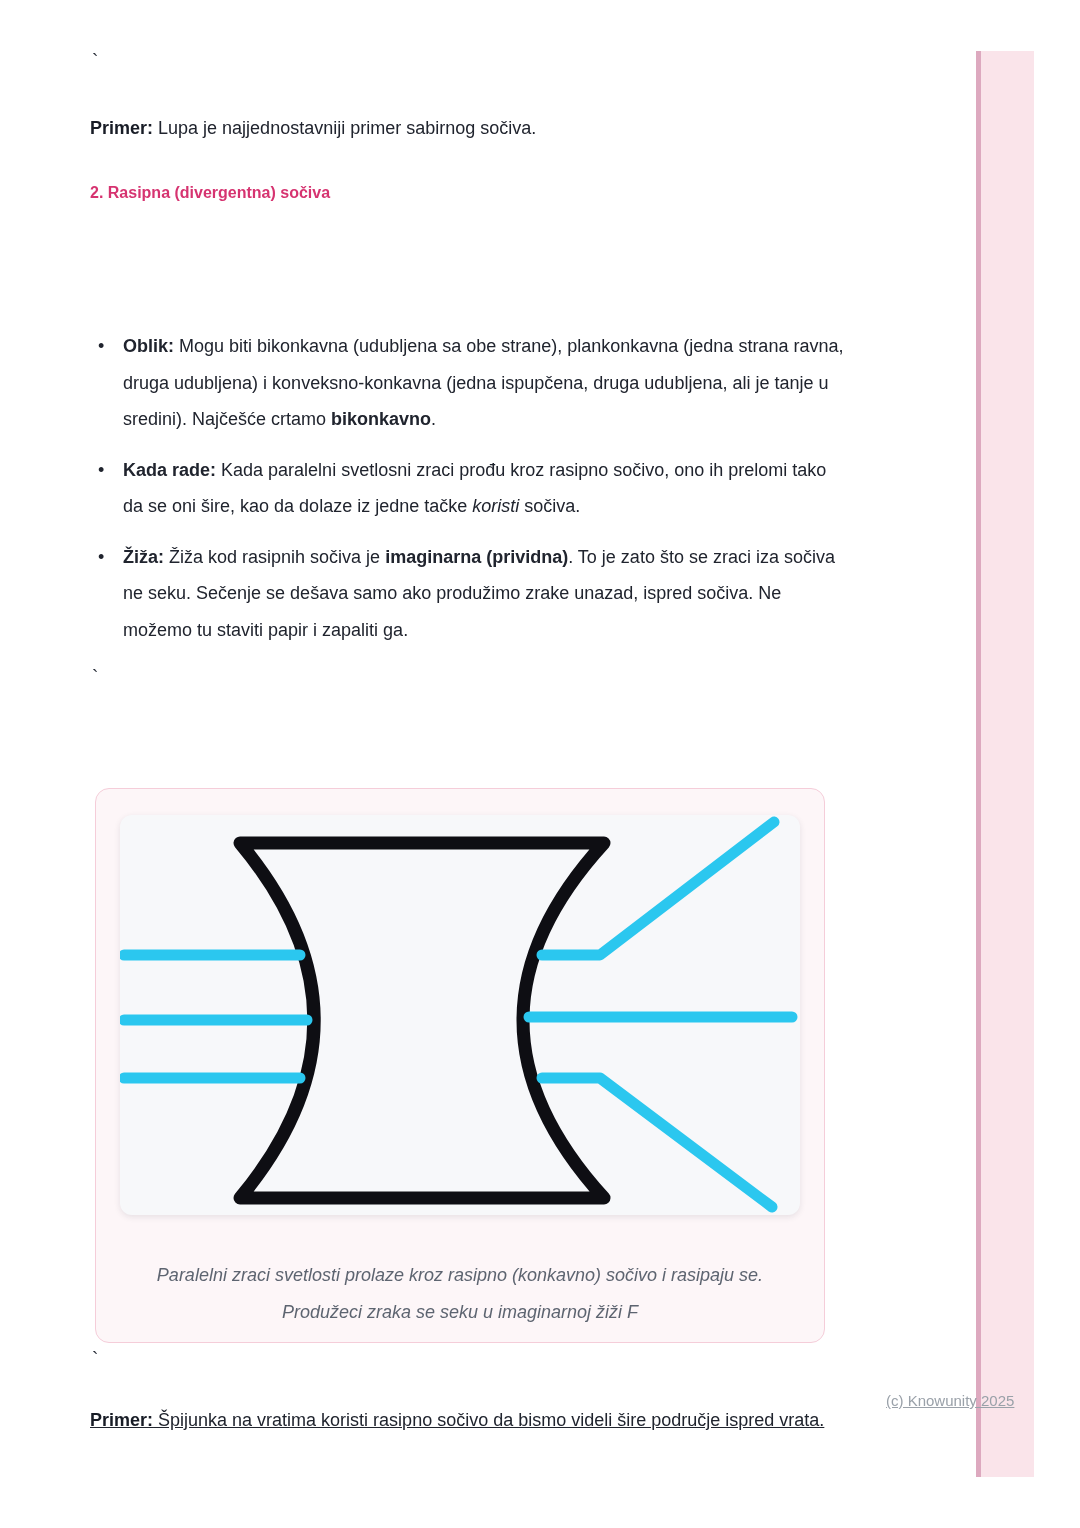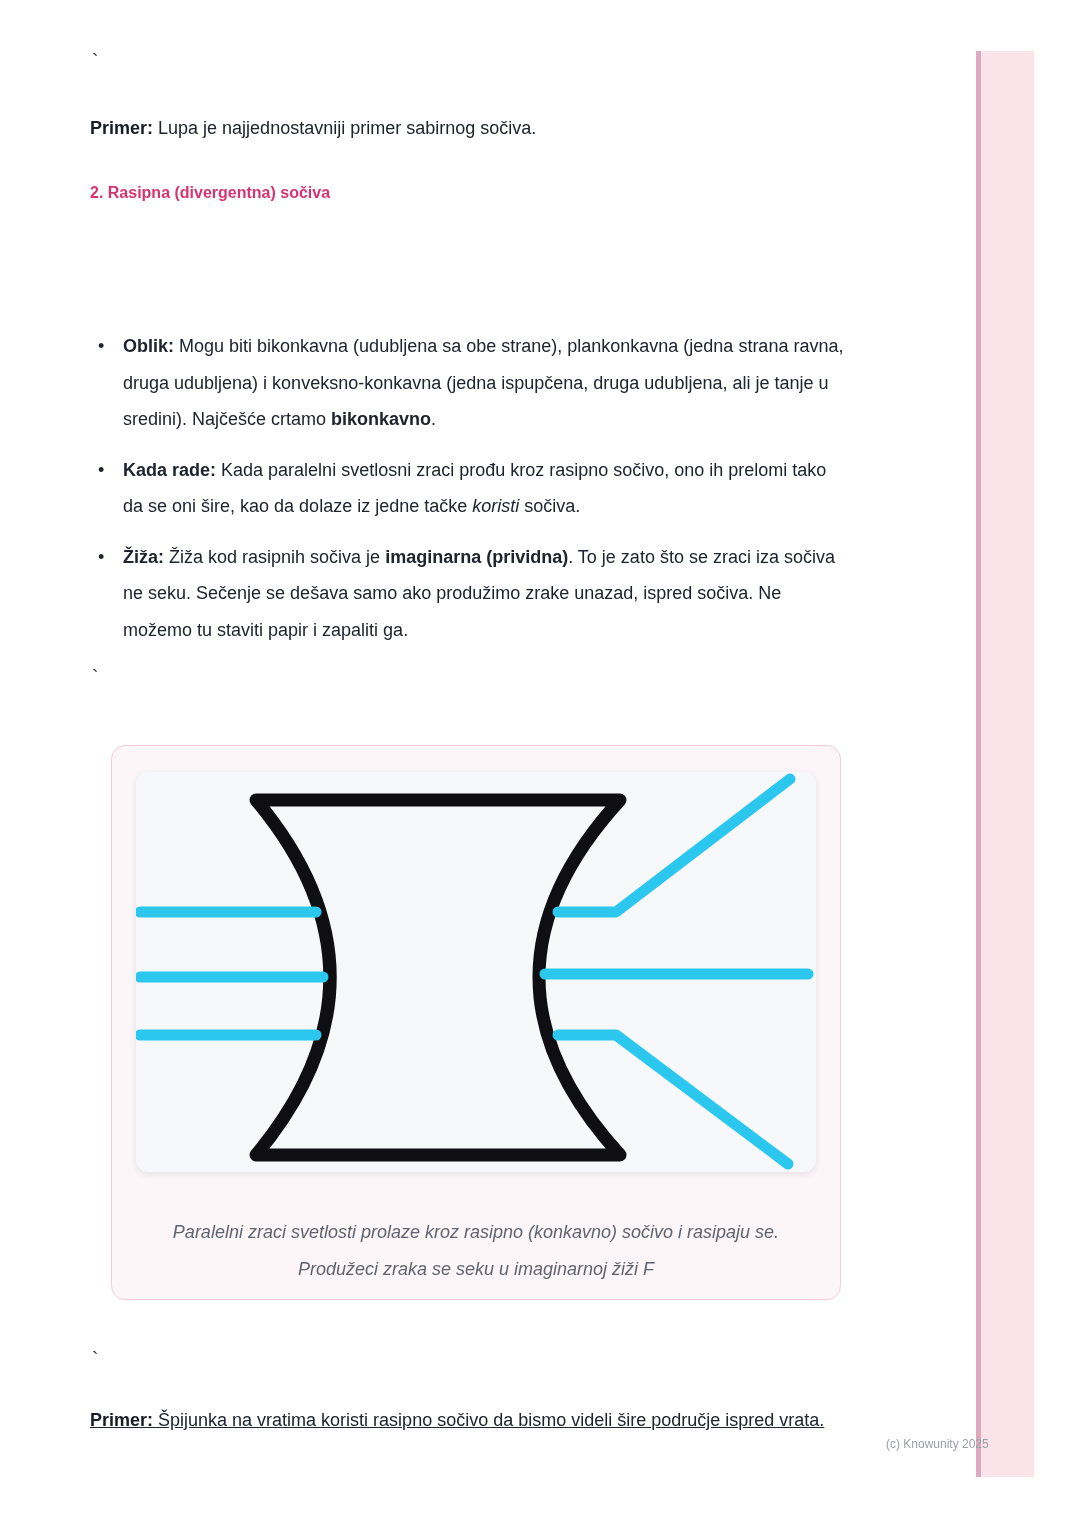--- a/index.html
+++ b/index.html
@@ -60,27 +60,26 @@
     font-size:18px; line-height:36.5px;
   }
   .bullet-list li + li { margin-top:14px; }
   .bullet-marker {
     position:absolute; left:8px; top:0;
     font-size:18px; line-height:36.5px; color:#20242e;
   }
 
   
   .figure-box {
-    position:absolute; left:95px; top:745px;
+    position:absolute; left:95px; top:788px;
     width:730px; height:555px;
     background:#fdf6f8;
     border:1.5px solid #f5cdd9;
     border-radius:14px;
     z-index:1;
-    margin-left:16px;
   }
   .figure-card {
     position:absolute; left:24px; top:26px;
     width:680px; height:400px;
     background:#f7f8fa;
     border-radius:12px;
     box-shadow:0 2px 6px rgba(30,30,50,0.10);
   }
   .lens-svg { position:absolute; inset:0; width:680px; height:400px; }
 
@@ -89,24 +88,25 @@
     width:100%;
     text-align:center;
     font-style:italic;
     font-size:18px; line-height:37px;
     color:#5d6470;
   }
 
   .p-outro { top:1396px; width:790px; line-height:48px;text-decoration:underline; }
 
   .watermark {
-    position:absolute; left:886px; top:1437px;
-    font-size:12px; color:#9aa1a9;
+    position:absolute; left:886px; top:1392px;
+    font-size:15px; color:#9aa1a9;
     z-index:2;
     white-space:nowrap;
+    text-decoration:underline;
   }
 </style>
 </head>
 <body>
 
 <div class="page">
 
   <div class="side-strip"></div>
 
   <div class="tick tick-1">`</div>

